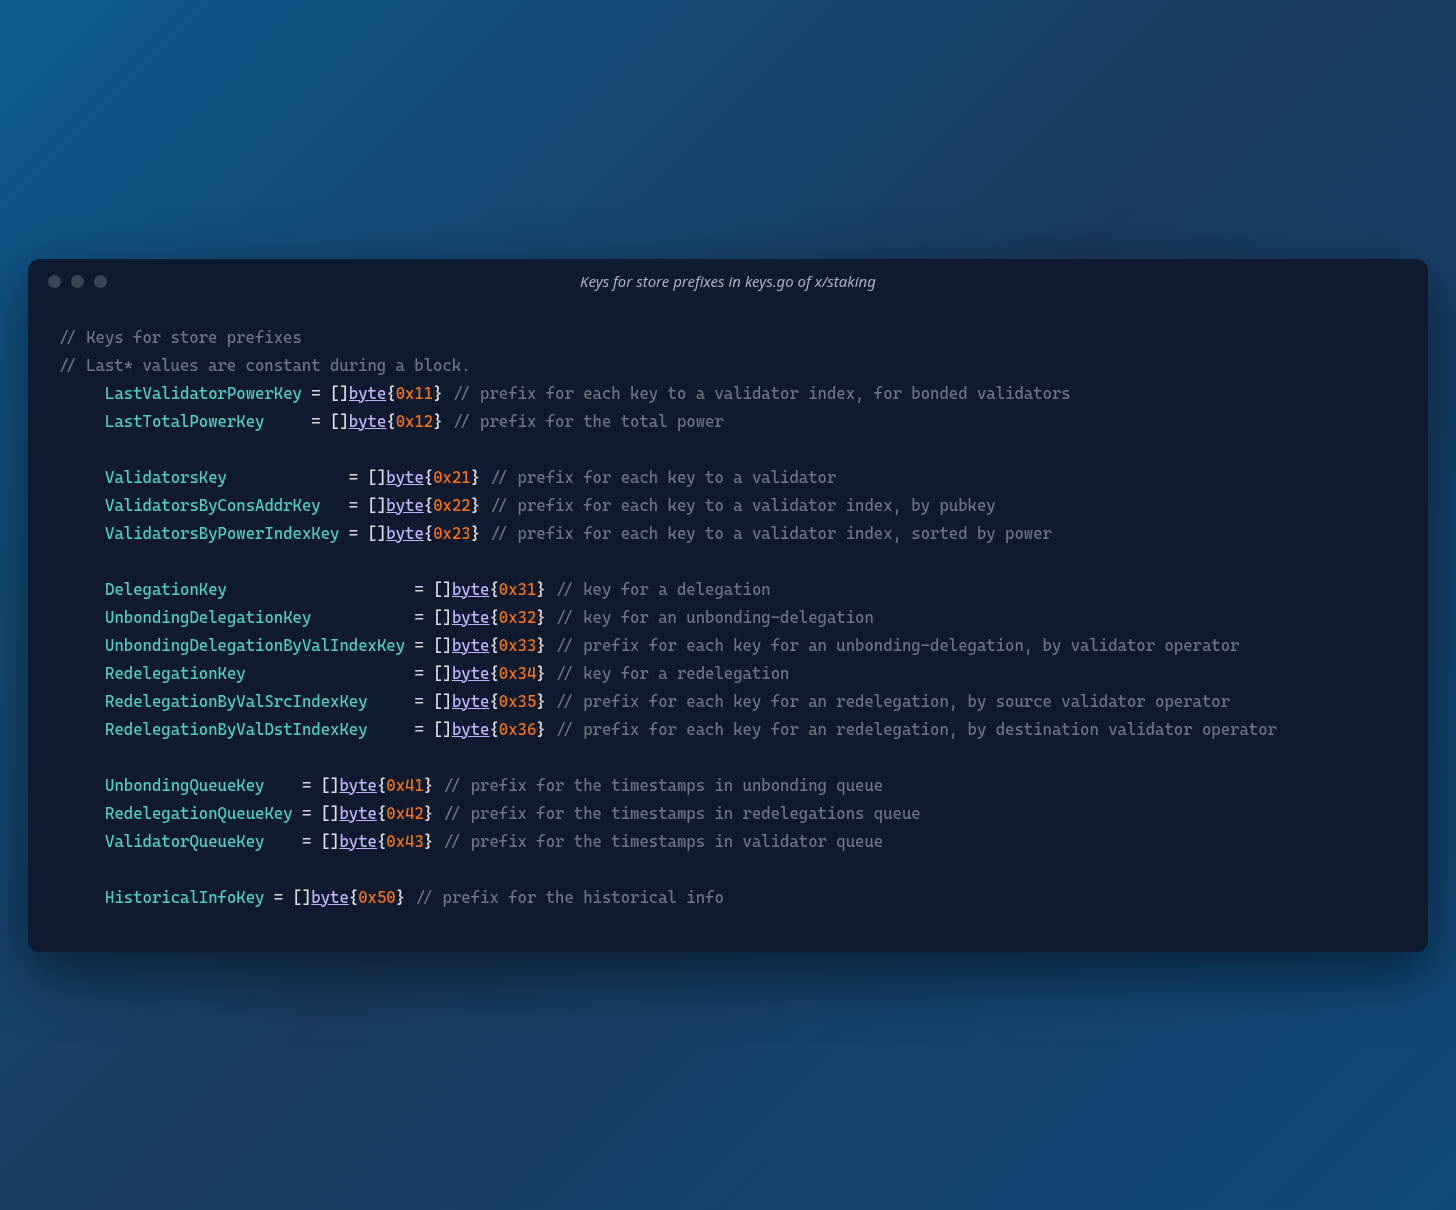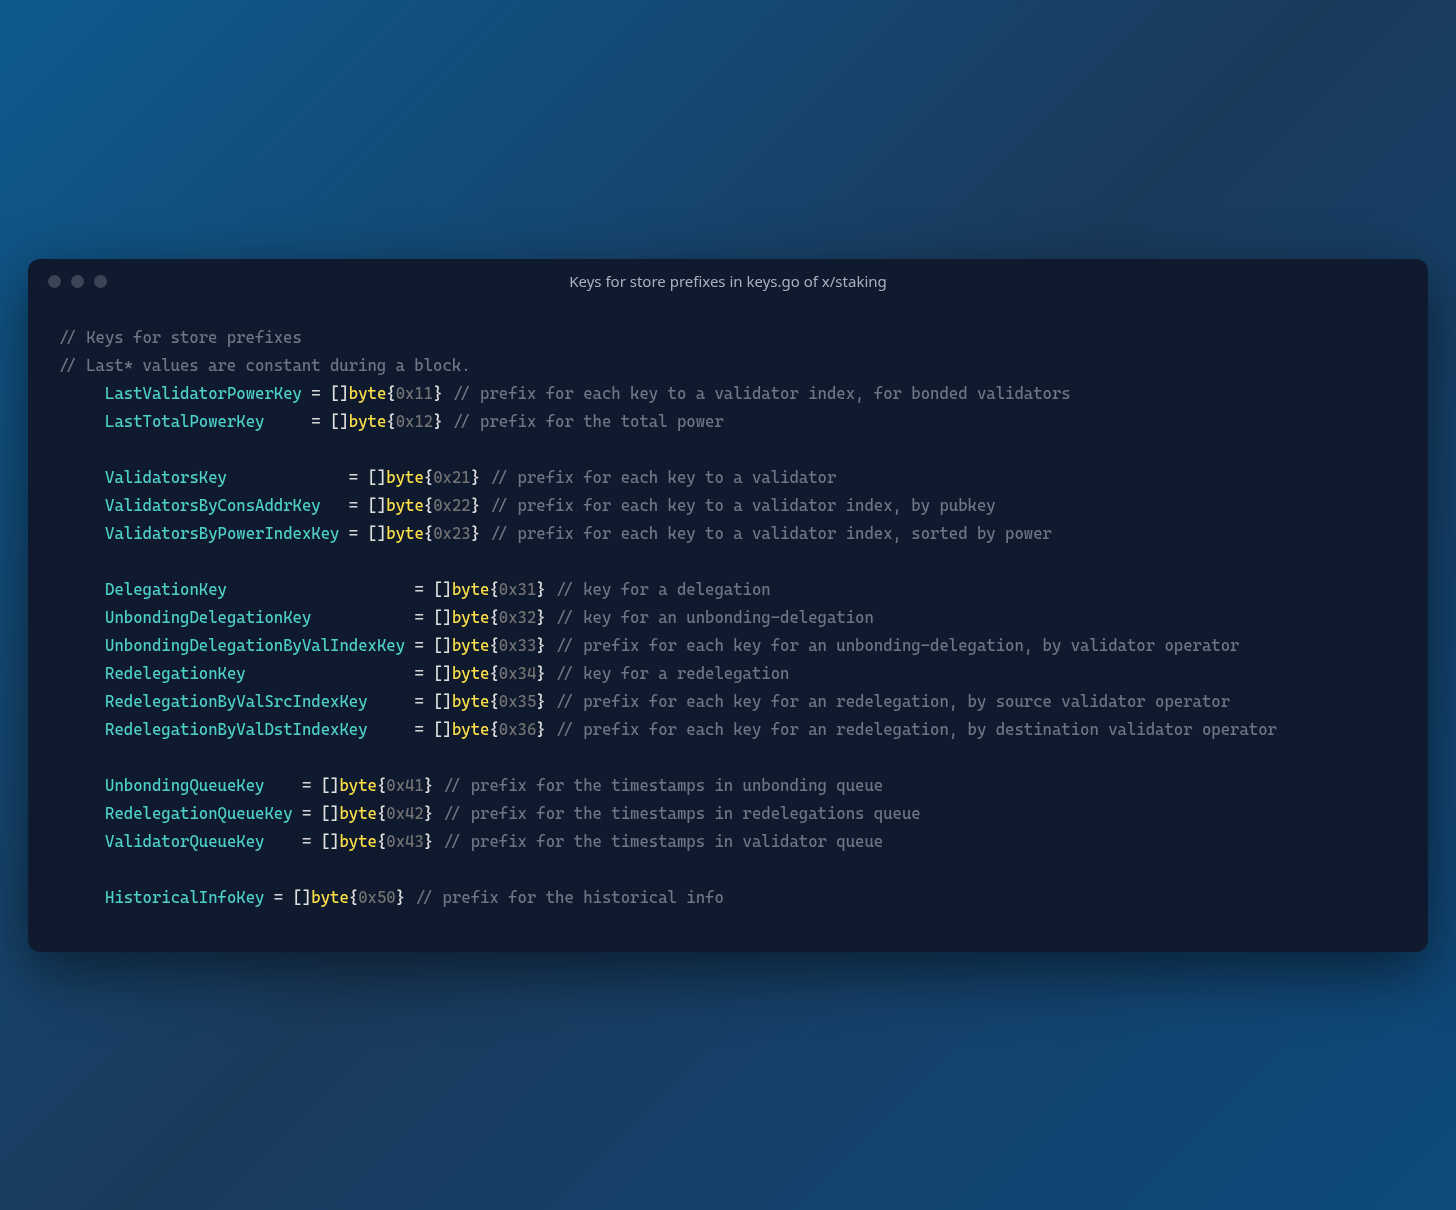--- a/index.html
+++ b/index.html
@@ -19,20 +19,21 @@
     background: #0f1a2e;
     border-radius: 12px;
     box-shadow: 0 20px 60px rgba(0,0,0,0.5);
     overflow: hidden;
   }
   .titlebar {
     display: flex;
     align-items: center;
     padding: 16px 20px;
     position: relative;
+    font-style: italic;
   }
   .traffic-lights {
     display: flex;
     gap: 10px;
   }
   .dot {
     width: 13px;
     height: 13px;
     border-radius: 50%;
     background: #3a4556;
@@ -52,23 +53,23 @@
     font-size: 16px;
     line-height: 1.75;
     color: #e0e0e0;
     white-space: pre-wrap;
     word-wrap: break-word;
   }
   .comment { color: #6c7684; }
   .ident   { color: #4dd0c7; margin-left: 47px; }
   .op      { color: #d6d6d6; }
   .bracket { color: #e0e0e0; }
-  .type    { color: #fde047; }
+  .type    { color: #c4b5fd; text-decoration: underline; }
   .brace   { color: #e0e0e0; }
-  .num     { color: #737373; }
+  .num     { color: #f97316; }
   .blank   { display:block; height: 1.75em; }
 </style>
 </head>
 <body>
 
 <div class="window">
   <div class="titlebar">
     <div class="traffic-lights">
       <div class="dot"></div>
       <div class="dot"></div>

